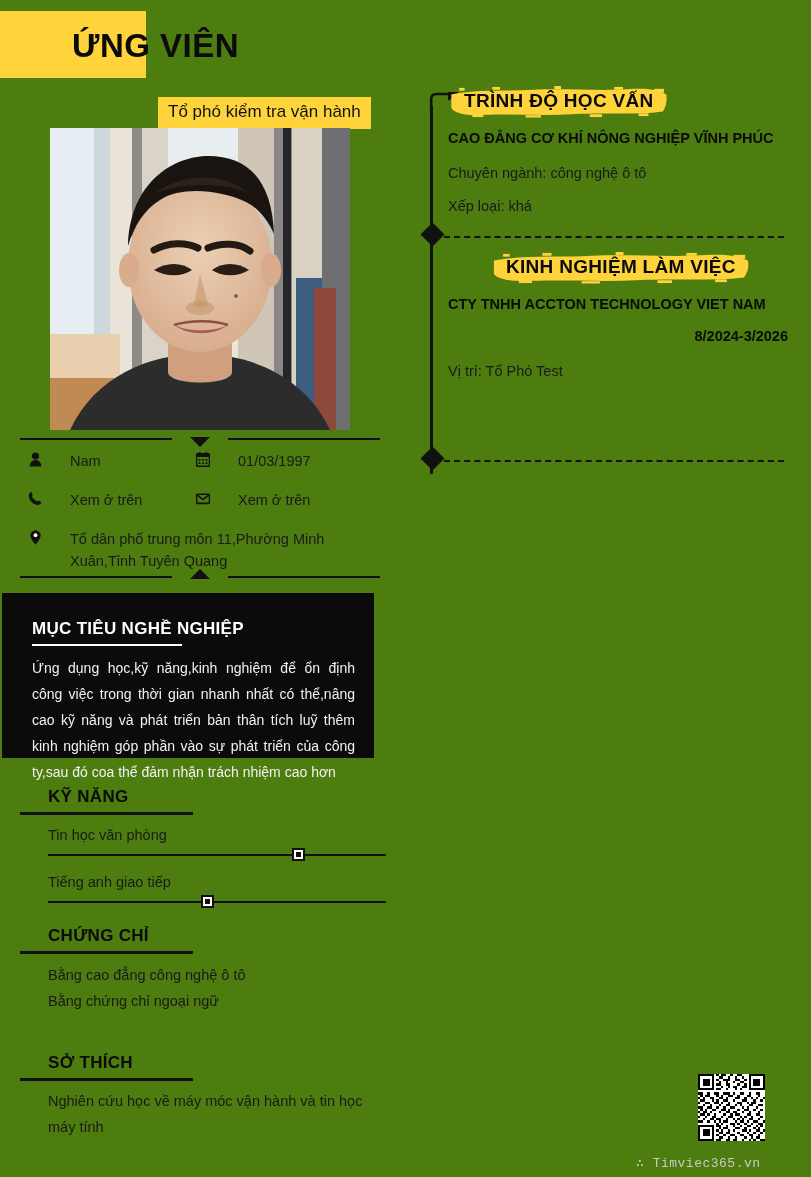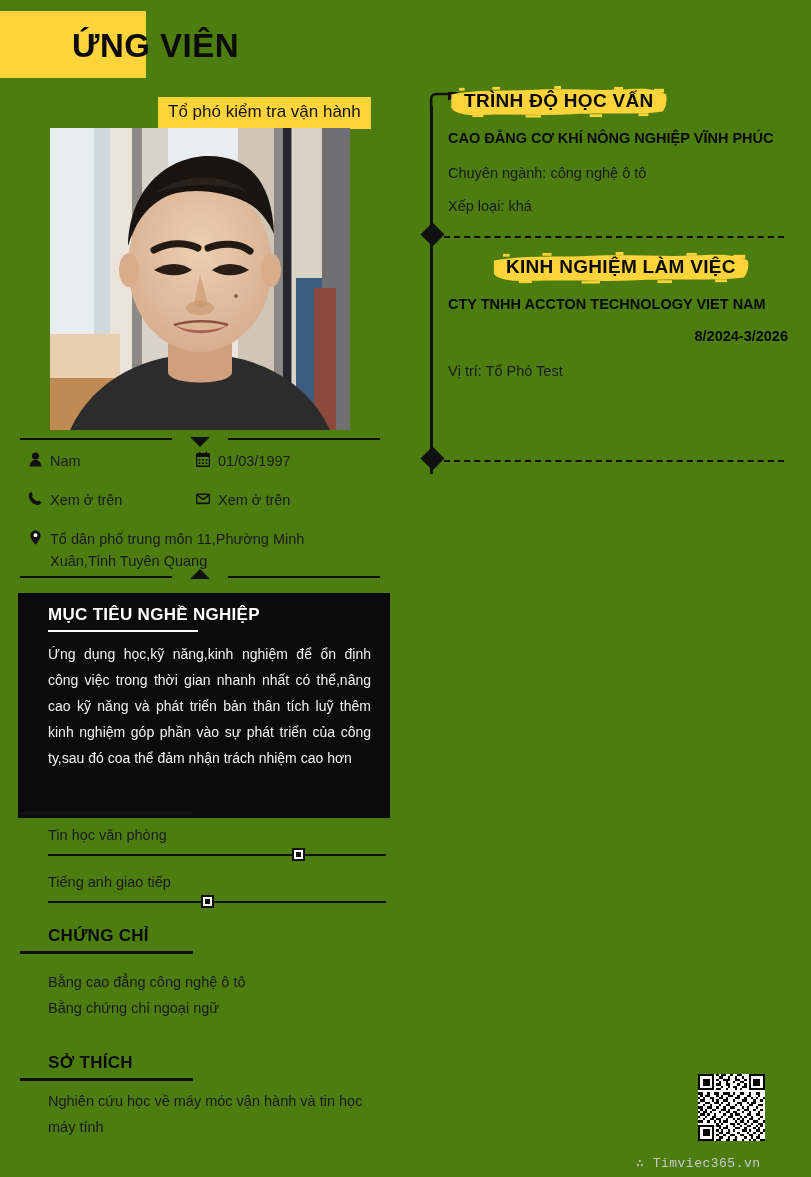--- a/index.html
+++ b/index.html
@@ -41,33 +41,33 @@
   .rule-wrap .ln { position:absolute; top:6px; height:2px; background:#111; }
   .rule-wrap .ln.l { left:0; width:152px; }
   .rule-wrap .ln.r { right:0; width:152px; }
   .tri { position:absolute; left:50%; transform:translateX(-50%); width:0; height:0;
          border-left:10px solid transparent; border-right:10px solid transparent; }
   .tri.down { top:5px; border-top:10px solid #111; }
   .tri.up   { top:-1px; border-bottom:10px solid #111; }
 
   .contact { position:absolute; left:20px; top:450px; width:366px; }
   .crow { display:flex; margin-bottom:17px; }
-  .cell { display:flex; align-items:flex-start; }
+  .cell { display:flex; align-items:flex-start;gap:20px; }
   .cell.c1 { width:168px; }
   .cell.c2 { width:198px; }
   .cell.full { width:366px; }
   .cicon { width:30px; flex:0 0 30px; display:flex; justify-content:center;
            padding-top:2px; color:#111; }
   .cicon svg { display:block; }
   .ctext { font-size:14.5px; line-height:22px; color:#1a1a1a; }
 
   
   .objective {
-    position:absolute; left:18px; top:593px; width:372px; height:225px;
-    background:#0b0b0b; color:#ffffff; padding:11px 19px 0 30px;
+    position:absolute; left:2px; top:593px; width:372px; height:165px;
+    background:#0b0b0b; color:#ffffff; padding:25px 19px 0 30px;
   }
   .objective h2 {
     font-size:17px; font-weight:700; letter-spacing:0.3px; line-height:22px;
   }
   .objective .obj-underline { margin-top:4px; width:150px; height:2px; background:#fff; }
   .objective p {
     margin-top:9px; font-size:14px; line-height:26px;
     text-align:justify; text-justify:inter-word; color:#f2f2f2;
   }
 
@@ -308,21 +308,21 @@
       <div class="slider">
         <div class="track"></div>
         <div class="knob" id="knob1" style="left: 152.75px;"></div>
       </div>
     </div>
   </div>
 
   <div class="lsec" style="top:925px;">
     <h2>CHỨNG CHỈ</h2>
     <div class="h-underline"></div>
-    <div style="margin-top:15px;">
+    <div style="margin-top:8px;">
       <div class="litem">Bằng cao đẳng công nghệ ô tô</div>
       <div class="litem">Bằng chứng chỉ ngoại ngữ</div>
     </div>
   </div>
 
   <div class="lsec" style="top:1052px;">
     <h2>SỞ THÍCH</h2>
     <div class="h-underline"></div>
     <div class="ltext" style="margin-top:7px;">Nghiên cứu học về máy móc vận hành và tin học máy tính</div>
   </div>

